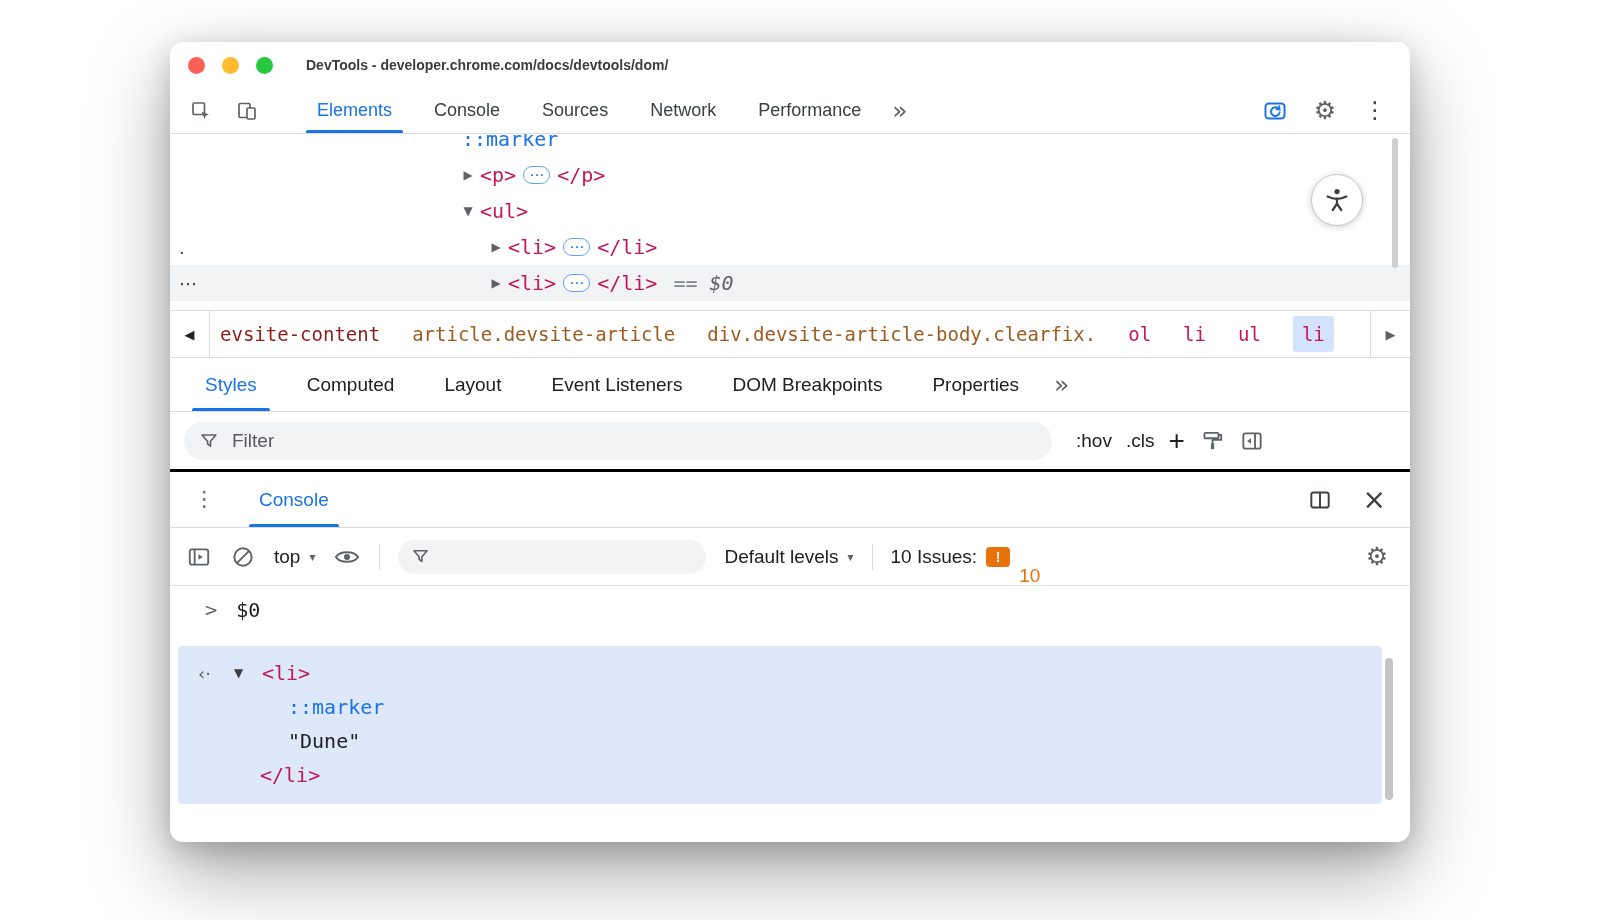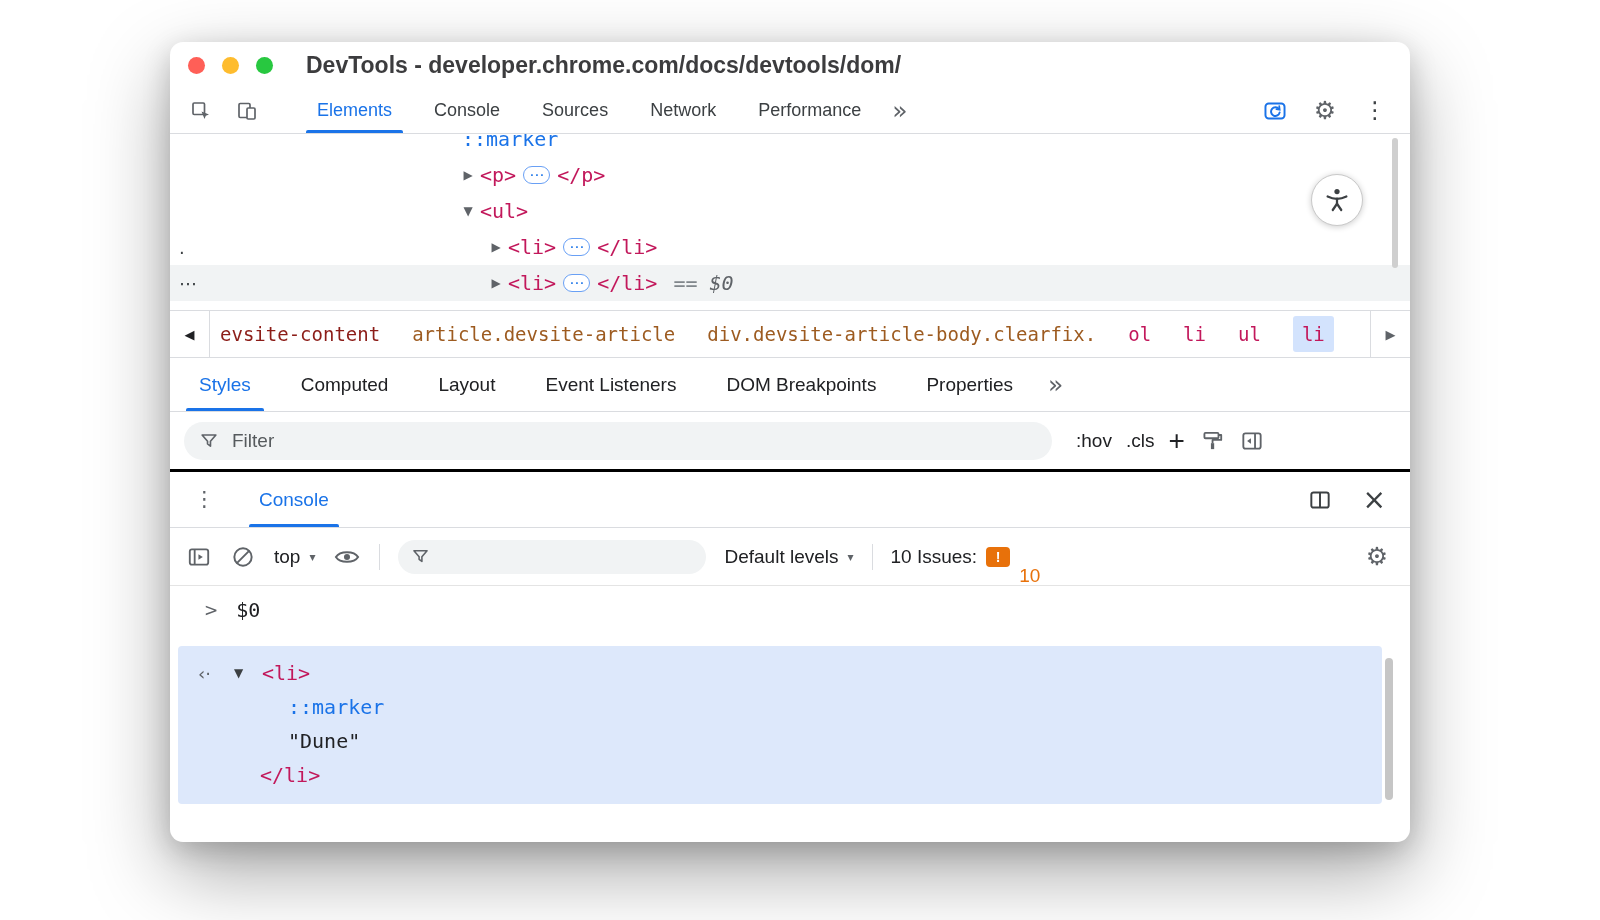--- a/index.html
+++ b/index.html
@@ -12,21 +12,21 @@
 
   .glyph { font-family: "DejaVu Sans", sans-serif; }
 
   
   .titlebar { height: 46px; display: flex; align-items: center; }
   .lights { display: flex; gap: 17px; margin-left: 18px; }
   .light { width: 17px; height: 17px; border-radius: 50%; }
   .light.red { background: var(--traffic-red,#ff5f57); }
   .light.yellow { background: var(--traffic-yellow,#febc2e); }
   .light.green { background: var(--traffic-green,#28c840); }
-  .wtitle { margin-left: 33px; font-size: 23px; font-weight: 700; color: #3c3c3e; }
+  .wtitle { margin-left: 33px; font-size: 14px; font-weight: 700; color: #3c3c3e; }
 
   
   .toolbar { height: 46px; border-bottom: 1px solid #dadce0; display: flex; align-items: stretch; }
   .tb-icons { display: flex; align-items: center; gap: 12px; padding: 0 8px 0 14px; }
   .icon-btn { width: 34px; height: 34px; display: flex; align-items: center; justify-content: center; border-radius: 4px; }
   .tabs { display: flex; margin-left: 24px; }
   .tab { position: relative; display: flex; align-items: center; padding: 0 21px; font-size: 18px; color: #3c4043; }
   .tab.active { color: var(--accent,#1a73e8); font-weight: 500; }
   .tab.active::after { content: ""; position: absolute; left: 10px; right: 10px; bottom: 0; height: 3px;
     background: var(--accent,#1a73e8); border-radius: 2px 2px 0 0; }
@@ -67,21 +67,21 @@
   .crumb-nav.left { border-right: 1px solid #dadce0; }
   .crumb-nav.right { margin-left: auto; border-left: 1px solid #dadce0; color: #5f6368; }
   .crumb-list { display: flex; align-items: center; gap: 32px; padding-left: 10px; white-space: nowrap; overflow: hidden; }
   .crumb { cursor: default; }
   .crumb.c-dark { color: var(--crumb-dark,#8c1d18); }
   .crumb.c-orange { color: var(--crumb-orange,#9d5b20); }
   .crumb.c-red { color: var(--crumb-red,#c2185b); }
   .crumb.sel { background: var(--selection-bg,#d3e3fd); padding: 7px 9px; border-radius: 3px; }
 
   
-  .sub-tabs { height: 54px; border-bottom: 1px solid #dadce0; display: flex; align-items: stretch; padding-left: 4px; font-size: 19px; }
+  .sub-tabs { height: 54px; border-bottom: 1px solid #dadce0; display: flex; align-items: stretch; padding-left: 10px; font-size: 19px; }
   .sub-tab { position: relative; display: flex; align-items: center; padding: 0 25px; color: #202124; }
   .sub-tab.active { color: var(--accent,#1a73e8); font-weight: 500; }
   .sub-tab.active::after { content: ""; position: absolute; left: 12px; right: 12px; bottom: 0; height: 3px;
     background: var(--accent,#1a73e8); border-radius: 2px 2px 0 0; }
 
   
   .filter-row { height: 60px; border-bottom: 3px solid #000000; display: flex; align-items: center; padding: 0 14px; }
   .filter-pill { flex: 0 0 868px; height: 38px; background: #f1f3f4; border-radius: 19px;
     display: flex; align-items: center; padding: 0 14px; gap: 12px; color: #5f6368; }
   .filter-pill input { flex: 1; border: none; background: transparent; outline: none; font-size: 19px;

